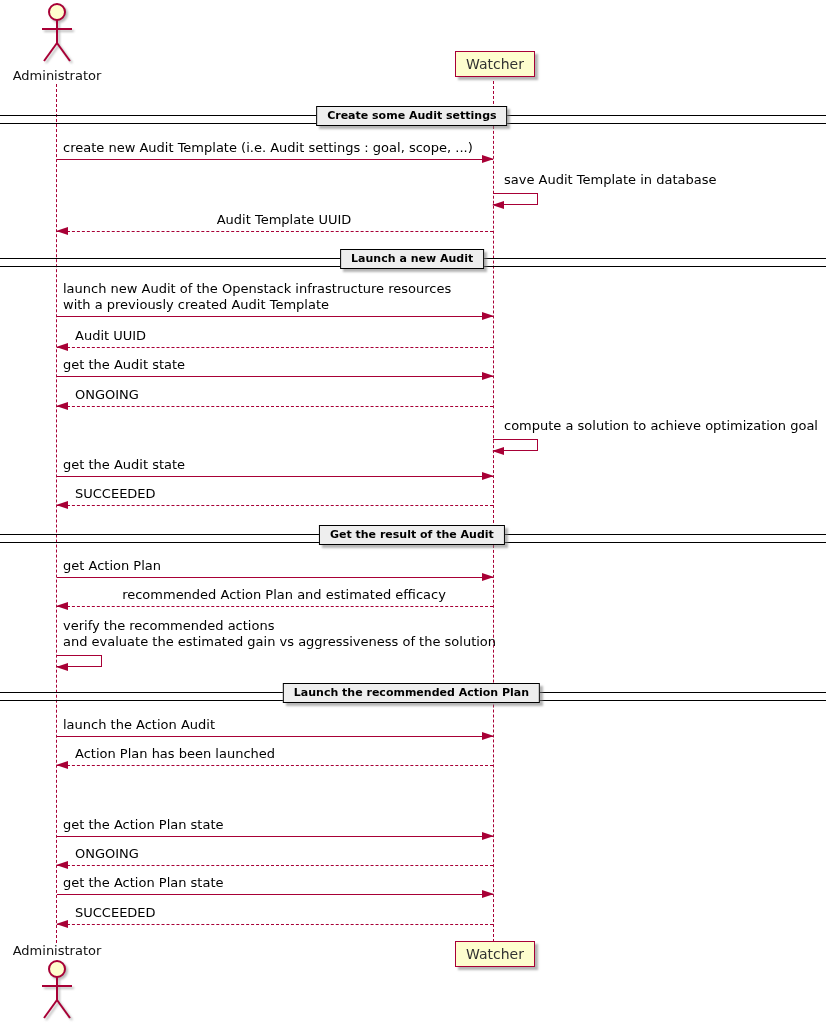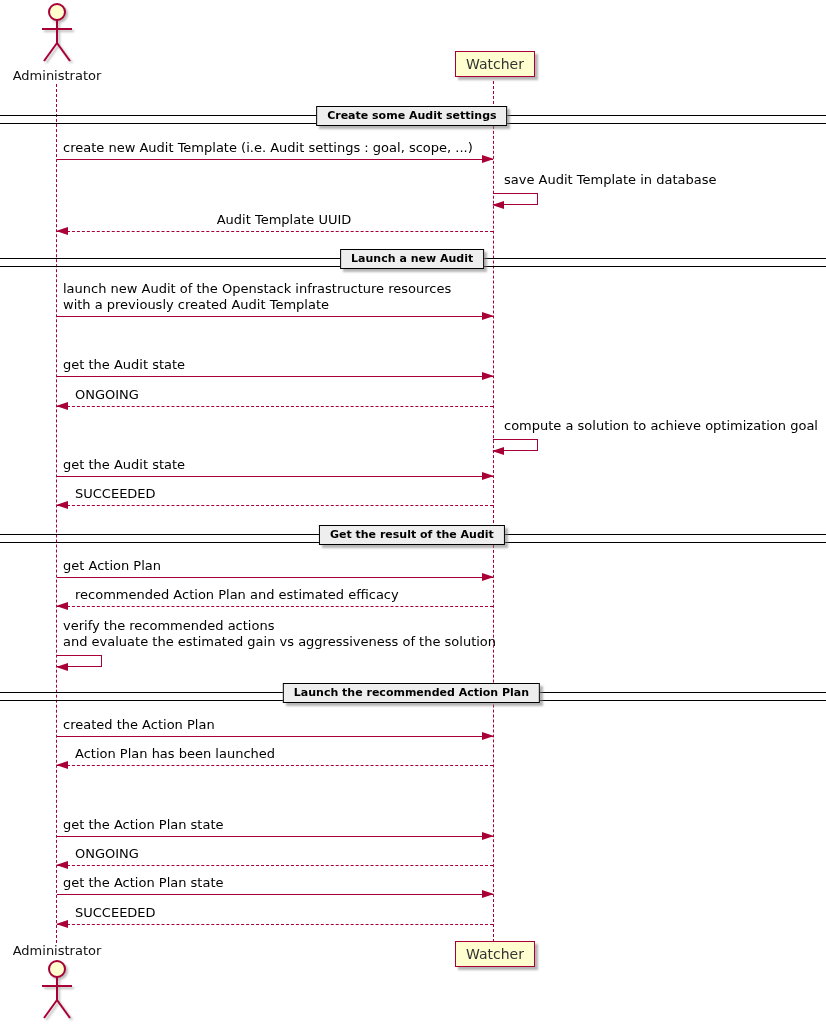--- a/index.html
+++ b/index.html
@@ -104,20 +104,26 @@
   </div>
 
   <div class="msg" style="top:281px;">
     <div class="t">launch new Audit of the Openstack infrastructure resources
 with a previously created Audit Template</div>
     <div class="line">
         <span class="head head-right"></span>
       </div>
   </div>
 
+  <div class="msg ret" style="top:328px;">
+    <div class="t">Audit UUID</div>
+    <div class="line">
+        <span class="head head-left"></span>
+      </div>
+  </div>
 
   <div class="msg" style="top:357px;">
     <div class="t">get the Audit state</div>
     <div class="line">
         <span class="head head-right"></span>
       </div>
   </div>
 
   <div class="msg ret" style="top:387px;">
     <div class="t">ONGOING</div>
@@ -147,37 +153,37 @@
       </div>
   </div>
 
   <div class="msg" style="top:558px;">
     <div class="t">get Action Plan</div>
     <div class="line">
         <span class="head head-right"></span>
       </div>
   </div>
 
-  <div class="msg ret" style="top:587px;">
+  <div class="msg ret" style="top:587px;text-align:center;">
     <div class="t">recommended Action Plan and estimated efficacy</div>
     <div class="line">
         <span class="head head-left"></span>
       </div>
   </div>
 
   <div class="msg" style="top:618px;">
     <div class="t">verify the recommended actions
 and evaluate the estimated gain vs aggressiveness of the solution</div>
     <div class="loop">
         <span class="head head-left"></span>
       </div>
   </div>
 
   <div class="msg" style="top:717px;">
-    <div class="t">created the Action Plan</div>
+    <div class="t">launch the Action Audit</div>
     <div class="line">
         <span class="head head-right"></span>
       </div>
   </div>
 
   <div class="msg ret" style="top:746px;">
     <div class="t">Action Plan has been launched</div>
     <div class="line">
         <span class="head head-left"></span>
       </div>

